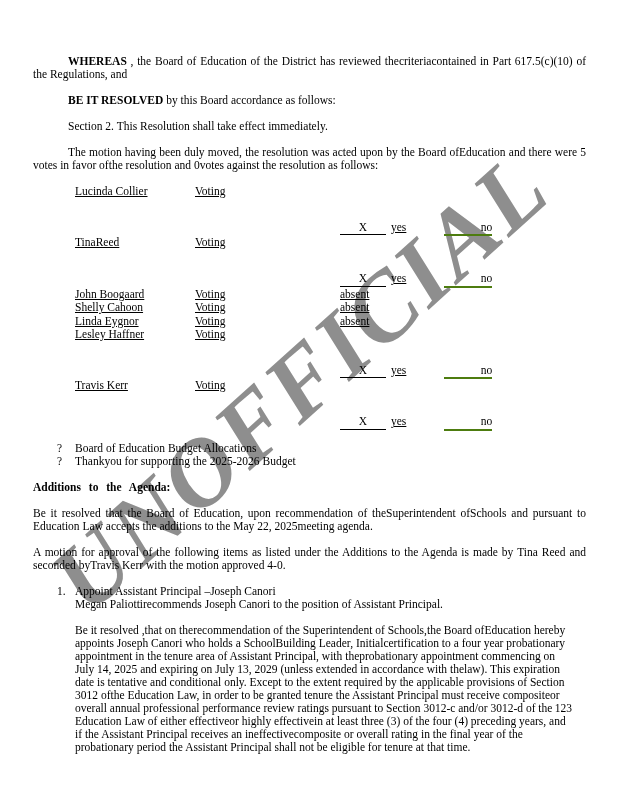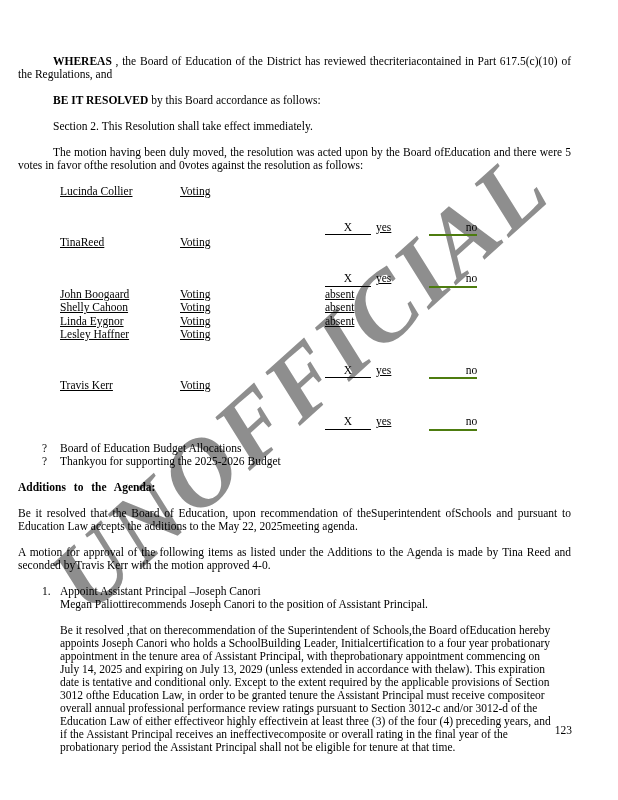--- a/index.html
+++ b/index.html
@@ -7,21 +7,21 @@
     position:relative;width:618px;height:800px;background:#ffffff;overflow:hidden;
     font-family:"Liberation Serif",serif;font-size:11.5px;line-height:13px;color:#000;
   }
   .watermark{
     position:absolute;left:300px;top:382px;
     transform:translate(-50%,-50%) rotate(-42deg);
     font-family:"Liberation Serif",serif;font-style:italic;font-weight:bold;
     font-size:96px;letter-spacing:3px;color:#767676;opacity:.82;
     white-space:nowrap;z-index:1;user-select:none;
   }
-  .content{position:absolute;left:18px;top:55px;width:553px;z-index:2;}
+  .content{position:absolute;left:33px;top:55px;width:553px;z-index:2;}
   .content p{margin:0 0 13px 0;text-align:justify;}
   .fl-indent{text-indent:35px;}
   .b{font-weight:bold;}
   
   .vtable{margin:0 0 11px 0;text-decoration:underline;}
   .vrow{display:flex;line-height:13.4px;}
   .vname{margin-left:42px;width:120px;}
   .vlabel{width:145px;}
   .vvote{flex:1;white-space:nowrap;}
   .segx{display:inline-block;width:46px;border-bottom:1px solid #000;text-align:center;}
@@ -35,21 +35,21 @@
   .bitem{display:flex;}
   .bq{margin-left:24px;width:18px;}
   .btext{flex:1;}
   
   .agenda{display:flex;margin:0 0 13px 0;}
   .num{margin-left:24px;width:18px;}
   .agbody{flex:1;}
   
   .resolution{margin-left:42px;width:492px;text-align:left;}
   .res-h{font-weight:bold;}
-  .pagenum{position:absolute;right:46px;top:724px;z-index:2;}
+  .pagenum{position:absolute;right:46px;top:702px;z-index:2;}
 </style>
 </head>
 <body>
 
 <div class="page">
 
   <div class="watermark">UNOFFICIAL</div>
 
   <div class="content">
 

